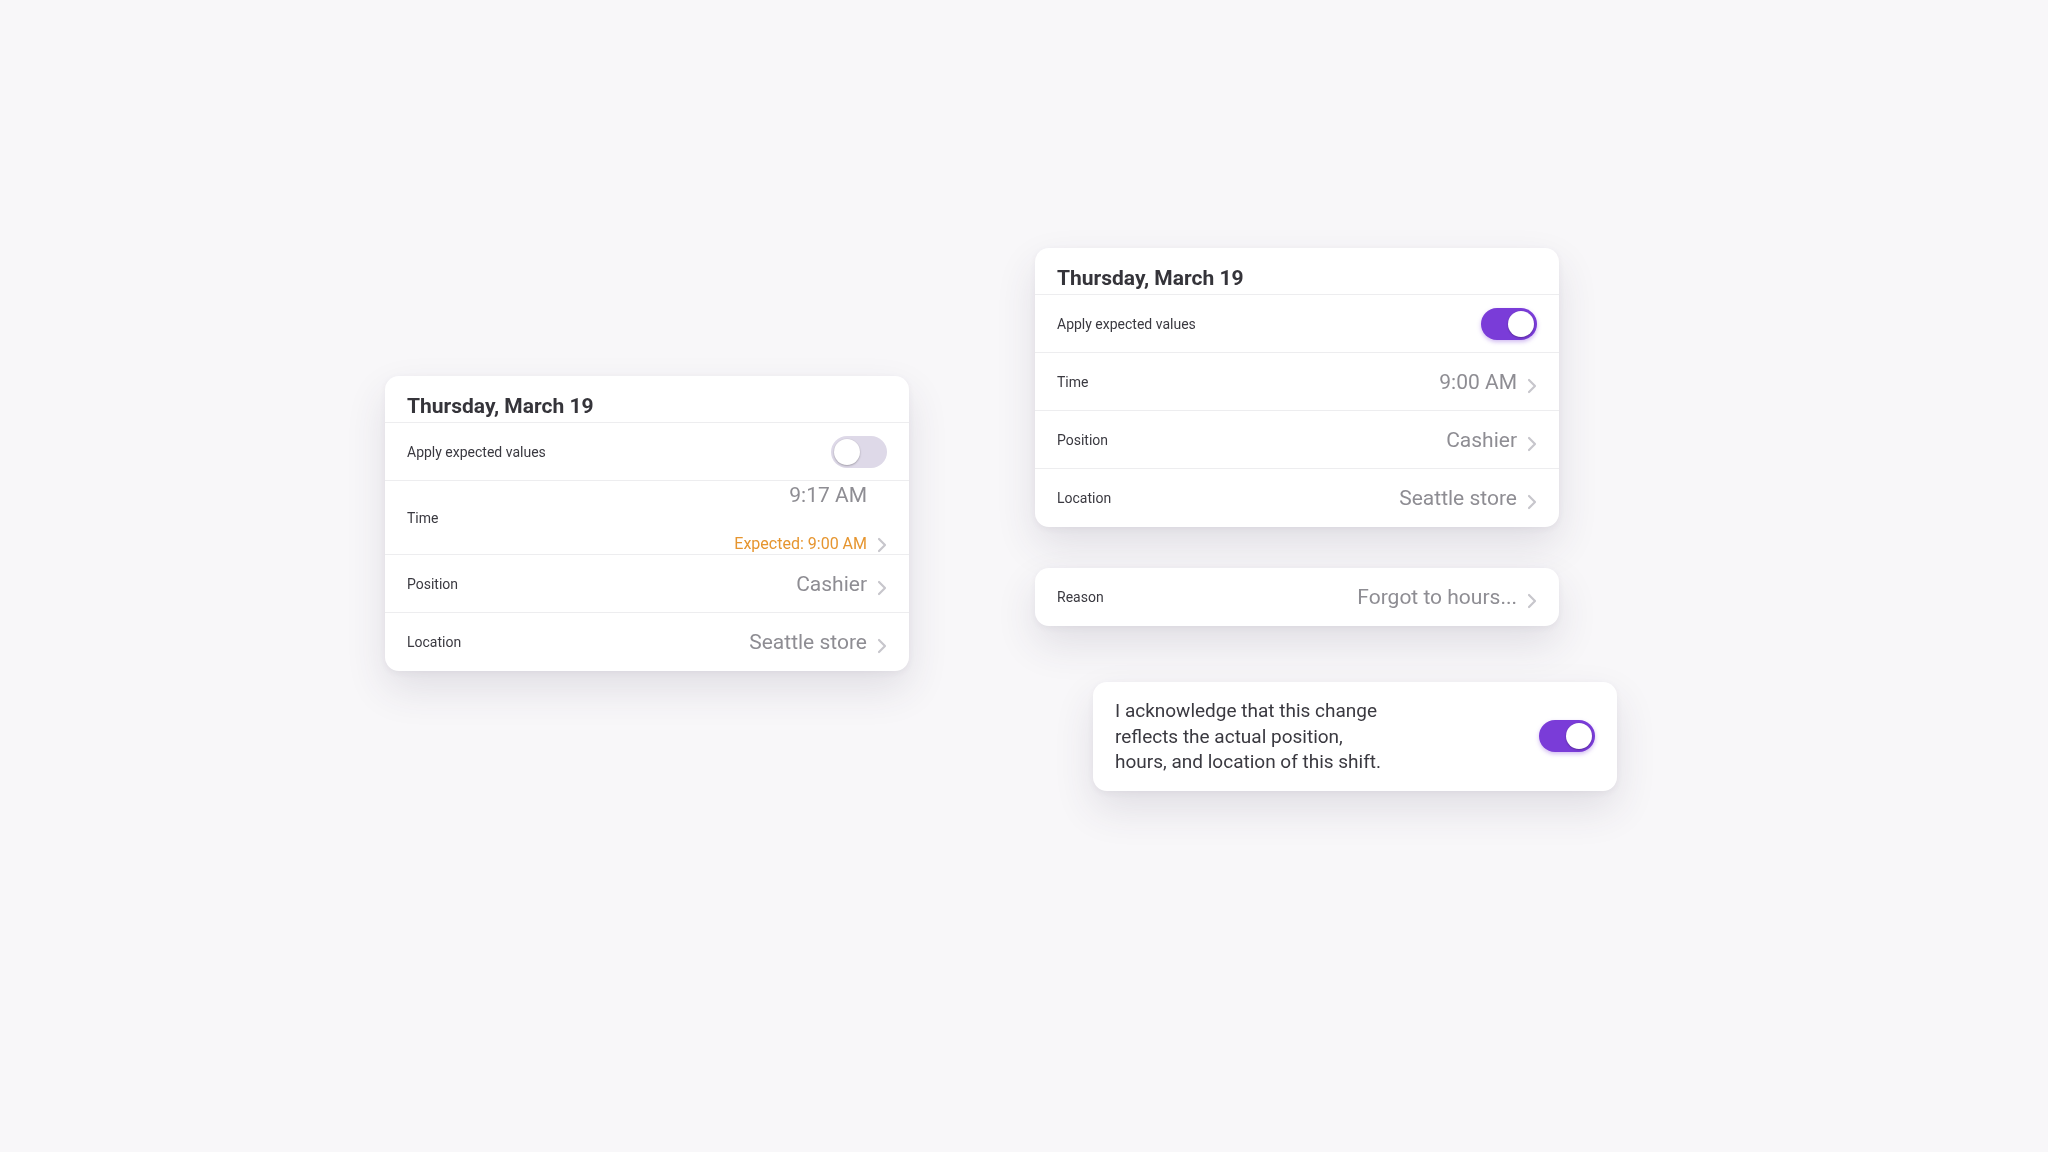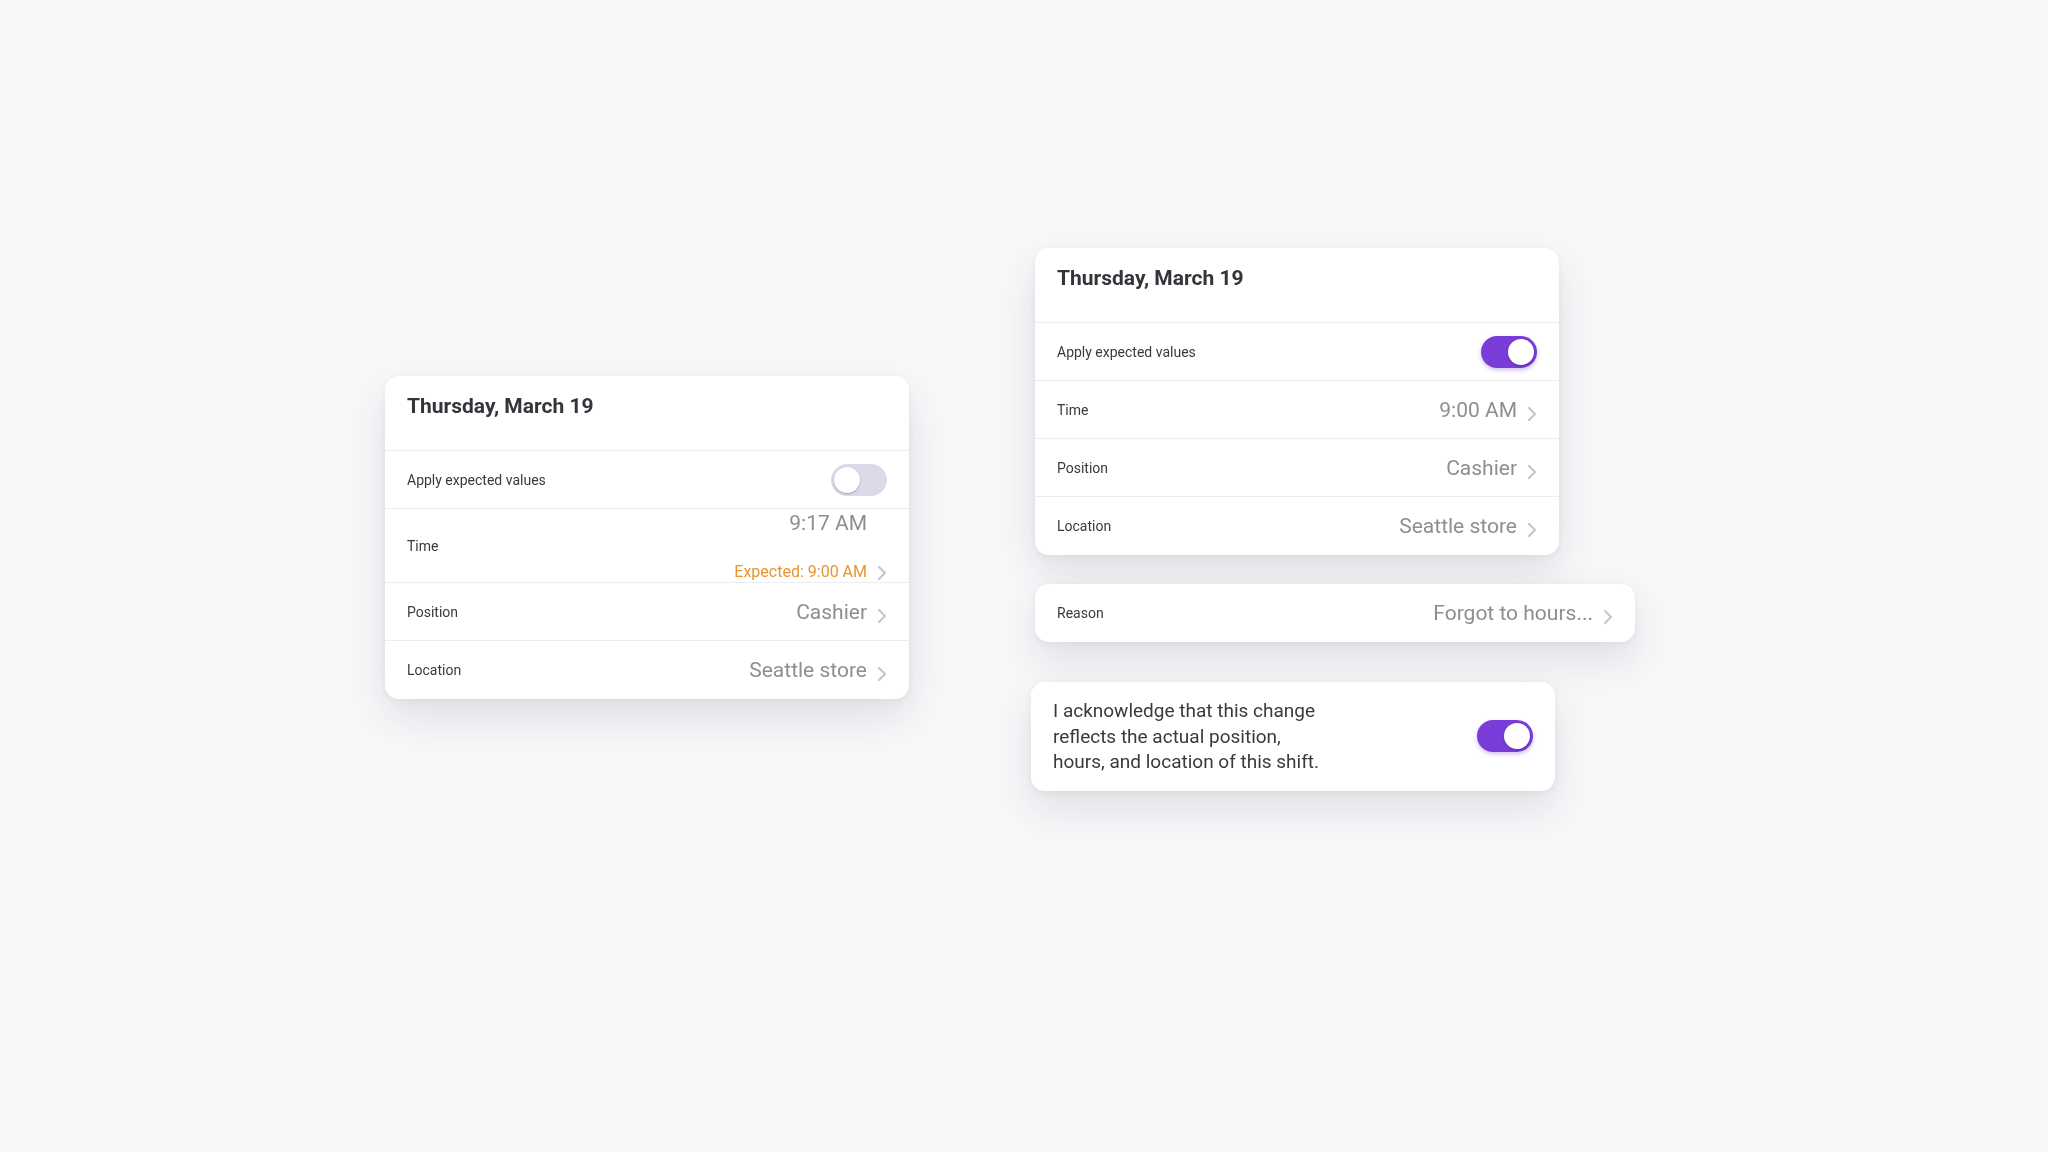--- a/index.html
+++ b/index.html
@@ -12,21 +12,21 @@
 
   .card {
     position: absolute;
     background: #fff;
     border-radius: 14px;
     box-shadow: 0 18px 40px rgba(60,50,80,0.12), 0 2px 6px rgba(60,50,80,0.06);
     overflow: hidden;
   }
 
   .header {
-    padding: 18px 22px 32px 22px;
+    padding: 18px 22px 4px 22px;
     border-bottom: 1px solid #ededef;
     font-size: 21px;
     font-weight: 700;
     color: #35343a;
   }
 
   .row {
     display: flex;
     align-items: center;
     justify-content: space-between;
@@ -107,22 +107,22 @@
   .ack-text {
     font-size: 19px;
     line-height: 1.35;
     color: #3a3940;
     max-width: 270px;
   }
 
   
   #card-left   { left: 385px;  top: 376px; width: 524px; }
   #card-right  { left: 1035px; top: 248px; width: 524px; }
-  #card-reason { left: 1035px; top: 584px; width: 600px; }
-  #card-ack    { left: 1031px; top: 682px; width: 524px; }
+  #card-reason { left: 1035px; top: 568px; width: 524px; }
+  #card-ack    { left: 1093px; top: 682px; width: 524px; }
 </style>
 </head>
 <body>
 
 <div class="card" id="card-left">
   <div class="header">Thursday, March 19</div>
 
   <div class="row">
     <span class="label">Apply expected values</span>
     <div class="toggle off">

